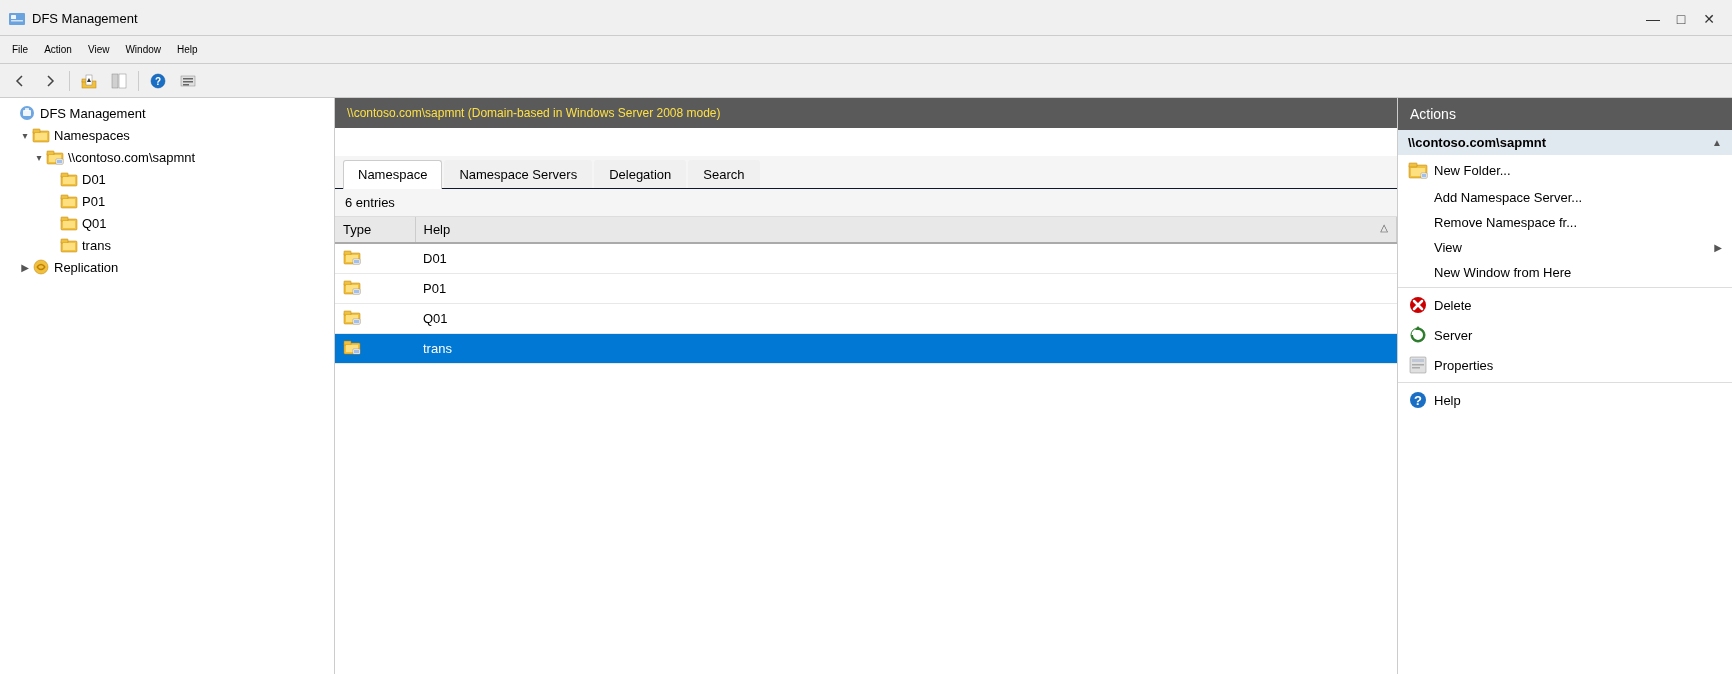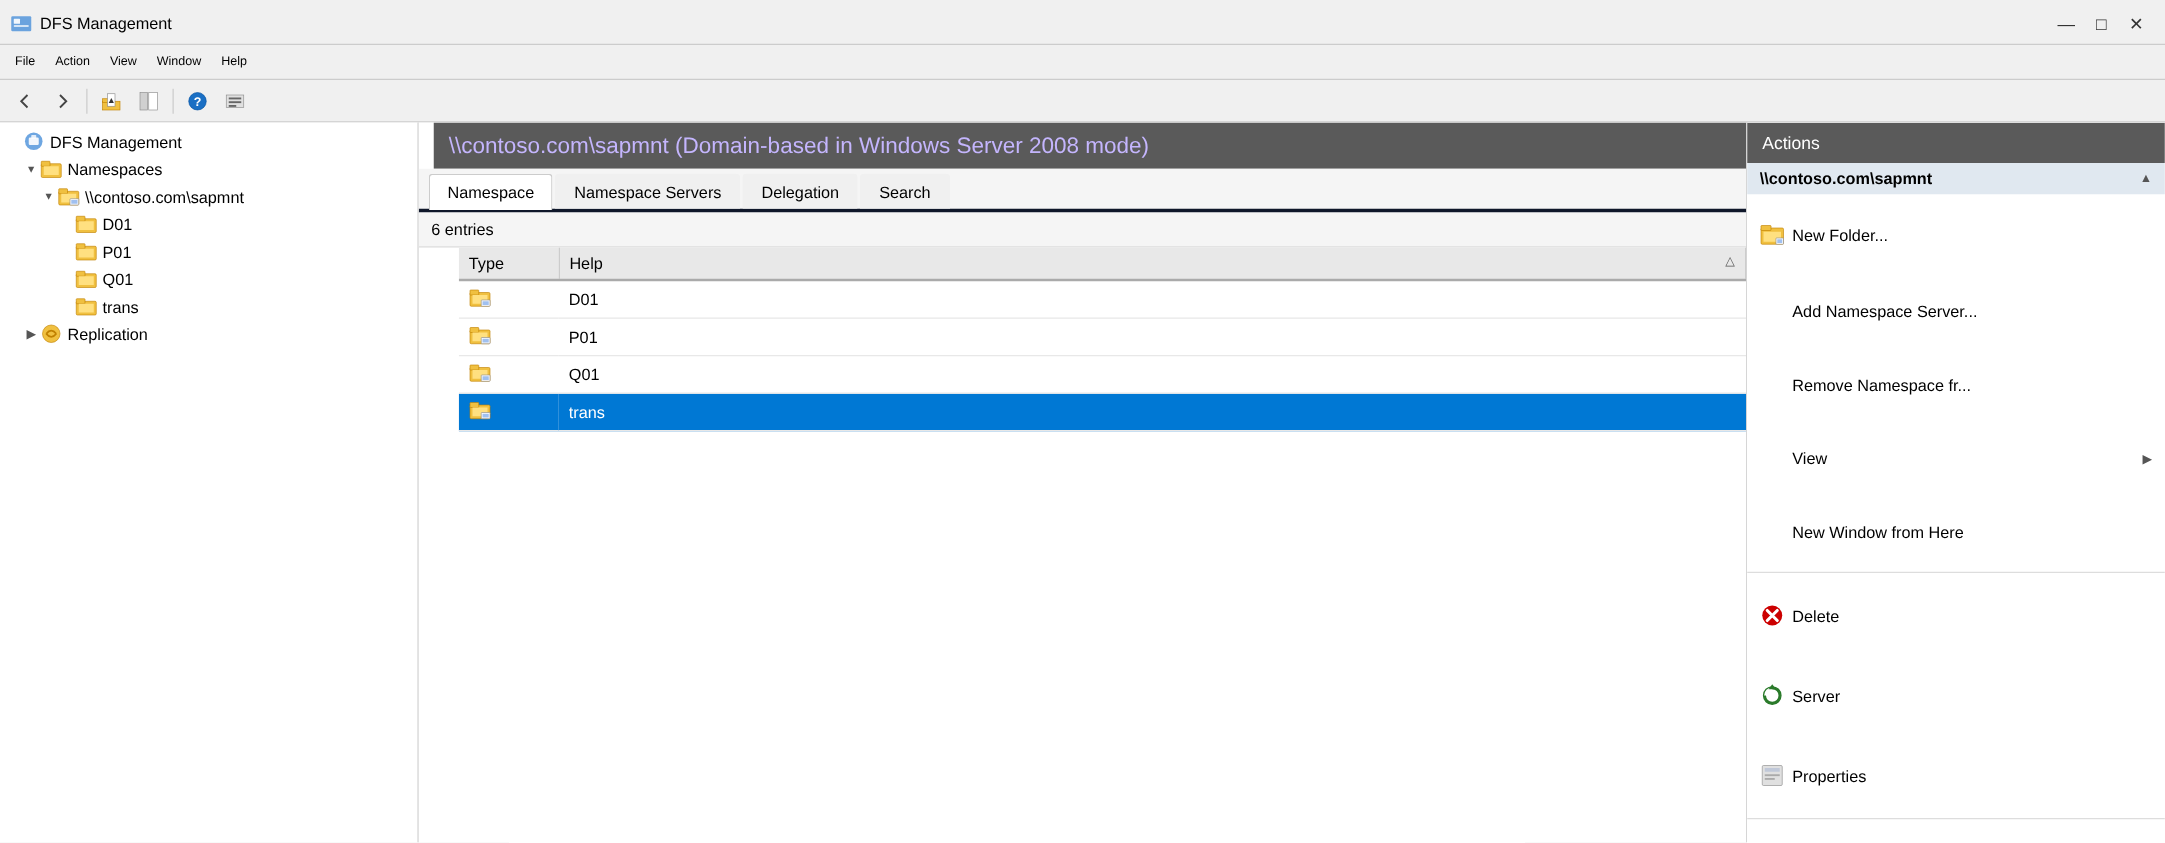--- a/index.html
+++ b/index.html
@@ -65,45 +65,45 @@
     .indent2 { margin-left: 28px; }
     .indent3 { margin-left: 42px; }
 
     
     .content-panel {
       flex: 1; background: #fff; display: flex; flex-direction: column; overflow: hidden;
     }
 
     
     .content-header {
-      background: #5a5a5a; color: #c4b5fd; padding: 8px 12px; font-size: 18px; font-weight: normal; margin-left: 12px;
+      background: #5a5a5a; color: #fde047; padding: 8px 12px; font-size: 12px; font-weight: normal;
     }
 
     
     .tabs-bar {
-      display: flex; background: #f5f5f5; border-bottom: 3px solid #0f172a; padding: 0 8px;
+      display: flex; background: #f5f5f5; border-bottom: 1px solid #0f172a; padding: 0 8px; margin-top: 28px;
     }
     .tab {
       padding: 6px 14px; cursor: pointer; font-size: 13px; border: 1px solid transparent;
       border-bottom: none; margin-right: 2px; margin-top: 4px; background: #f0f0f0;
       border-radius: 3px 3px 0 0;
     }
     .tab.active {
       background: #fff; border-color: #ccc; border-bottom-color: #fff;
       margin-bottom: -1px; position: relative; z-index: 1;
     }
 
     
     .entries-count {
       padding: 6px 10px; font-size: 13px; background: #f5f5f5; border-bottom: 1px solid #ddd;
     }
 
     
     .data-table {
-      flex: 1; overflow-y: auto; margin-left: 32px;
+      flex: 1; overflow-y: auto;
     }
     table {
       width: 100%; border-collapse: collapse;
     }
     thead tr {
       background: #e8e8e8;
     }
     thead th {
       text-align: left; padding: 5px 8px; border-right: 1px solid #ccc;
       border-bottom: 2px solid #aaa; font-weight: normal; font-size: 13px;
@@ -122,21 +122,21 @@
     .actions-header {
       background: #5a5a5a; color: #fff; padding: 8px 12px; font-size: 14px;
     }
     .actions-section-title {
       background: #e0e8f0; padding: 5px 10px; font-size: 13px; font-weight: bold;
       display: flex; align-items: center; justify-content: space-between;
       cursor: pointer;
     }
     .actions-section-title .arrow { font-size: 10px; color: #555; }
     .action-item {
-      display: flex; align-items: center; padding: 22px 10px; cursor: pointer;
+      display: flex; align-items: center; padding: 5px 10px; cursor: pointer;
       font-size: 13px; gap: 6px;
     }
     .action-icon { width: 20px; height: 20px; flex-shrink: 0; }
     .action-label { font-size: 13px; }
     .action-item.has-submenu { justify-content: space-between; }
     .action-sub-arrow { font-size: 10px; color: #555; }
     .actions-divider { height: 1px; background: #ddd; margin: 2px 0; }
 
     
     ::-webkit-scrollbar { width: 8px; height: 8px; }

